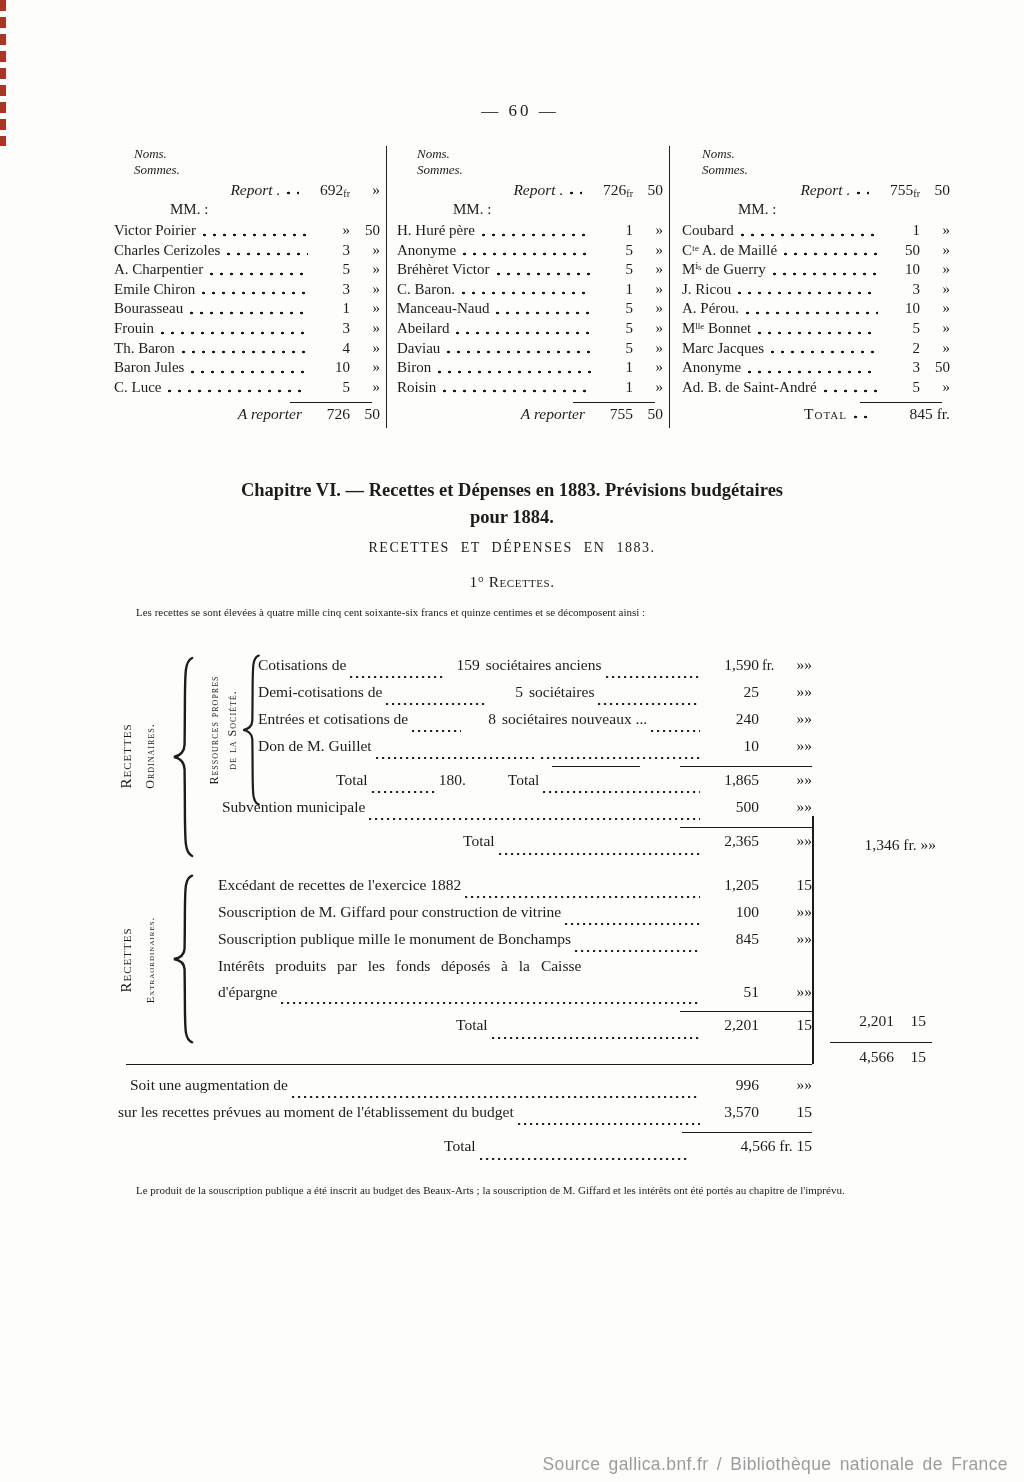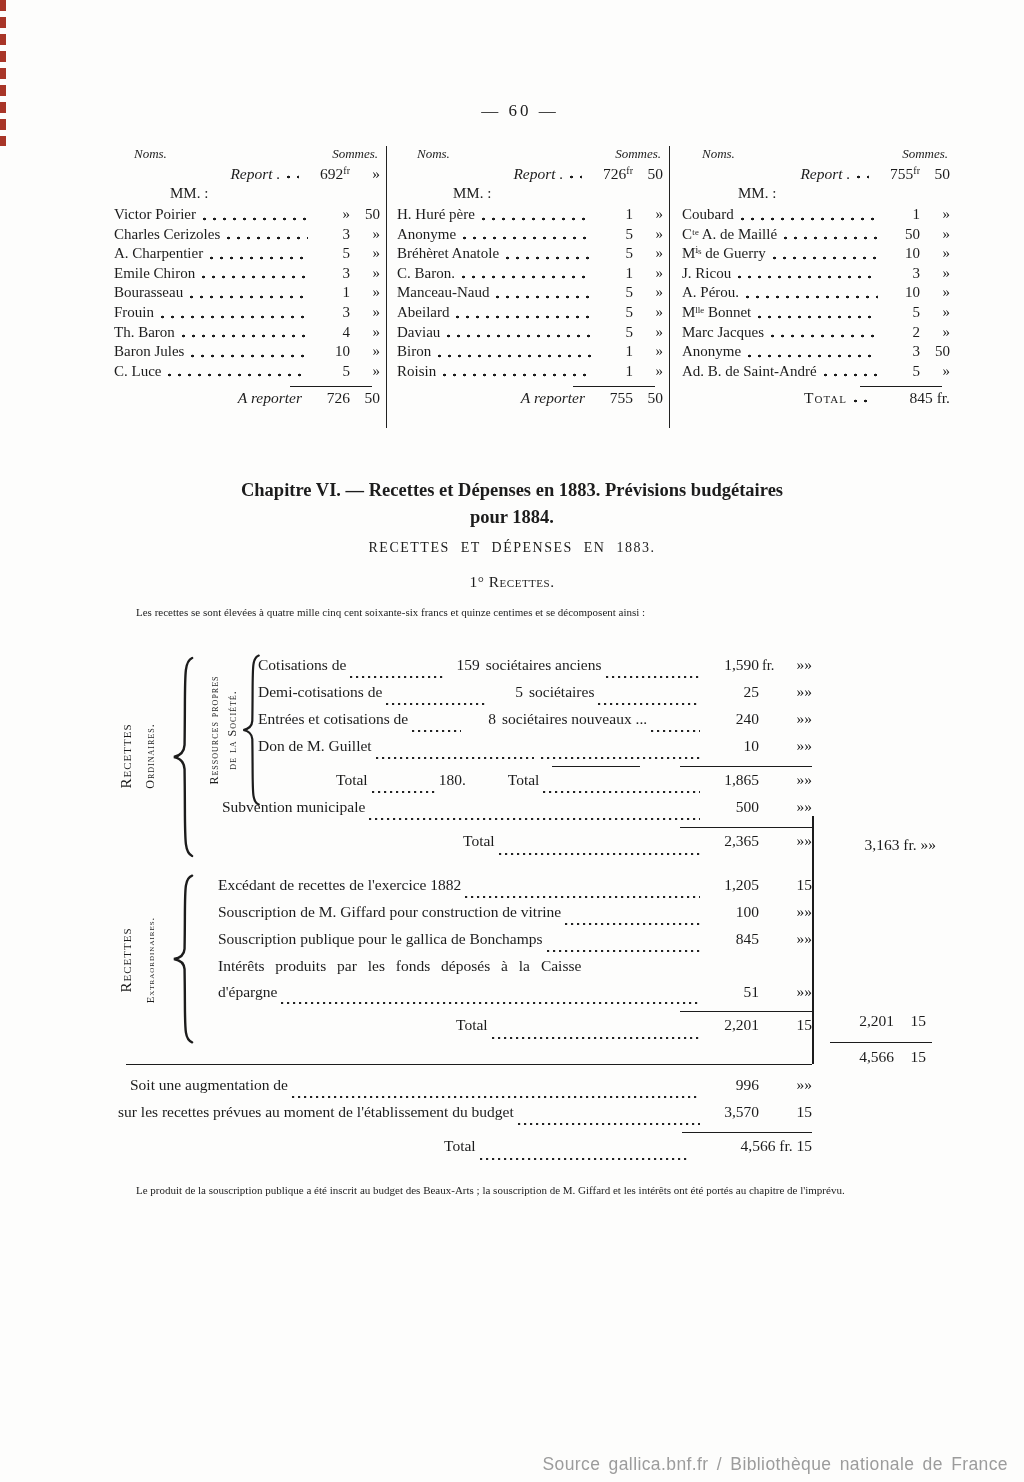--- a/index.html
+++ b/index.html
@@ -16,22 +16,22 @@
   .red-marks{position:absolute;left:0;top:0;width:6px;height:146px;
     background:repeating-linear-gradient(to bottom,#a83527 0 11px,transparent 11px 17px);}
 
   .pagenum{position:absolute;top:101px;left:8px;width:100%;text-align:center;
     font-size:17px;letter-spacing:3px;}
 
   
   .subs{position:absolute;left:110px;top:146px;display:flex;}
   .sub-col{width:266px;padding:0 6px 0 4px;min-height:282px;}
   .sub-col.b{border-right:1.6px solid #222;}
-  .sub-head{display:flex;justify-content:space-between;font-size:13px;margin:0 2px 3px 20px;}
-  .report-row{display:flex;justify-content:flex-end;align-items:flex-start;font-size:15.5px;margin:0 0 2px 0;}
+  .sub-head{display:flex;justify-content:space-between;font-size:13px;margin:0 2px 3px 20px;flex-direction:column;}
+  .report-row{display:flex;justify-content:flex-end;align-items:flex-end;font-size:15.5px;margin:0 0 2px 0;}
   .report-row .rv{width:40px;text-align:right;}
   .report-row .rc{width:30px;text-align:right;}
   .mm{font-size:15px;margin:0 0 3px 56px;}
   .srow{display:flex;align-items:baseline;font-size:15px;line-height:19.6px;height:19.6px;}
   .sname{flex:none;white-space:nowrap;}
   .dots{flex:1 1 auto;height:4px;align-self:flex-end;margin:0 4px 4px 7px;
     background:radial-gradient(circle at 1.5px 2px,#1c1c1c 1.25px,transparent 1.6px) repeat-x;
     background-size:10px 4px;}
   .sfr{flex:none;width:38px;text-align:right;}
   .sc2{flex:none;width:30px;text-align:right;}
@@ -208,21 +208,21 @@
         </div>
 
         <div class="srow">
           <span class="sname">Anonyme</span>
           <span class="dots"></span>
           <span class="sfr">5</span>
           <span class="sc2">»</span>
         </div>
 
         <div class="srow">
-          <span class="sname">Bréhèret Anatole</span>
+          <span class="sname">Bréhèret Victor</span>
           <span class="dots"></span>
           <span class="sfr">5</span>
           <span class="sc2">»</span>
         </div>
 
         <div class="srow">
           <span class="sname">C. Baron.</span>
           <span class="dots"></span>
           <span class="sfr">1</span>
           <span class="sc2">»</span>
@@ -481,21 +481,21 @@
 
         <div class="frow">
           <span class="flabel">Souscription de M. Giffard pour construction de vitrine</span>
           <span class="lead"></span>
           <span class="mfr">100</span>
           <span class="munit"></span>
           <span class="mc">»»</span>
         </div>
 
         <div class="frow">
-          <span class="flabel">Souscription publique pour le gallica de Bonchamps</span>
+          <span class="flabel">Souscription publique mille le monument de Bonchamps</span>
           <span class="lead"></span>
           <span class="mfr">845</span>
           <span class="munit"></span>
           <span class="mc">»»</span>
         </div>
       </div>
     <div class="frow" style="height:26px">
       <span class="flabel" style="word-spacing:7px">Intérêts produits par les fonds déposés à la Caisse</span>
     </div>
     <div class="frow" style="height:26px">
@@ -514,21 +514,21 @@
       <span class="lead"></span>
       <span class="mfr">2,201</span>
       <span class="munit"></span>
       <span class="mc">15</span>
     </div>
   </div>
 
   <div class="vbar"></div>
   <div class="sumcol">
     <div class="sumrow" style="position:absolute;top:180px;left:0;width:112px;justify-content:flex-end">
-      <span>3,163 fr. »»</span>
+      <span>1,346 fr. »»</span>
     </div>
     <div class="sumrow" style="position:absolute;top:356px;left:0">
       <span class="a">2,201</span>
       <span class="b">15</span>
     </div>
     <div style="position:absolute;top:386px;left:6px;width:102px;border-top:1.7px solid #1c1c1c"></div>
     <div class="sumrow" style="position:absolute;top:392px;left:0">
       <span class="a">4,566</span>
       <span class="b">15</span>
     </div>

